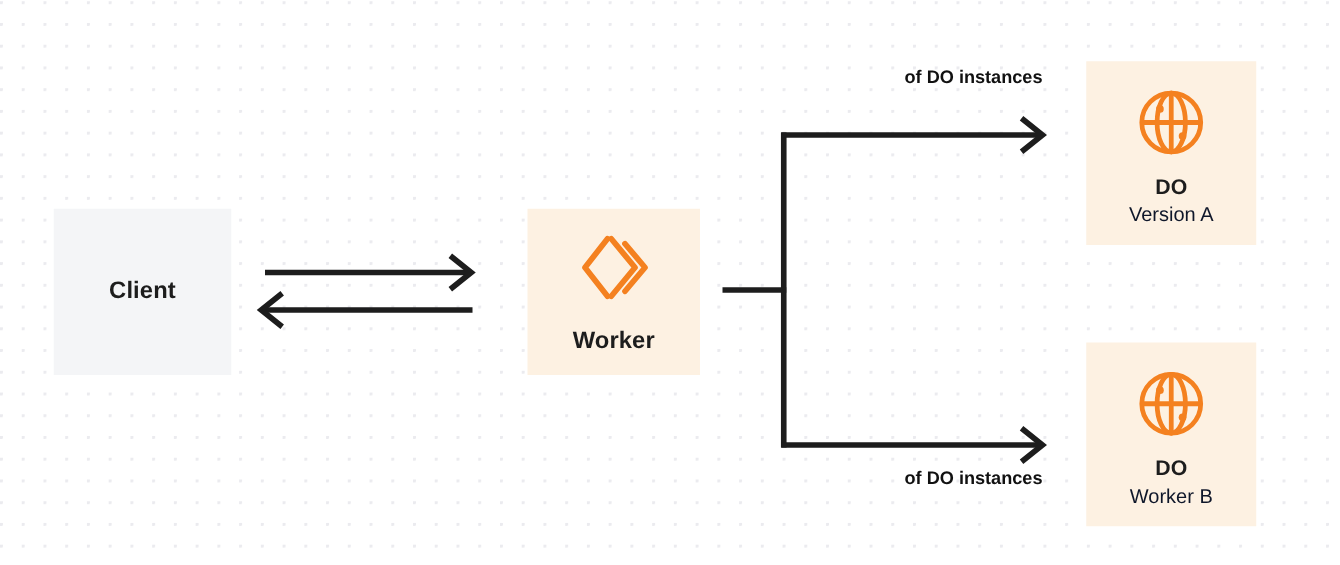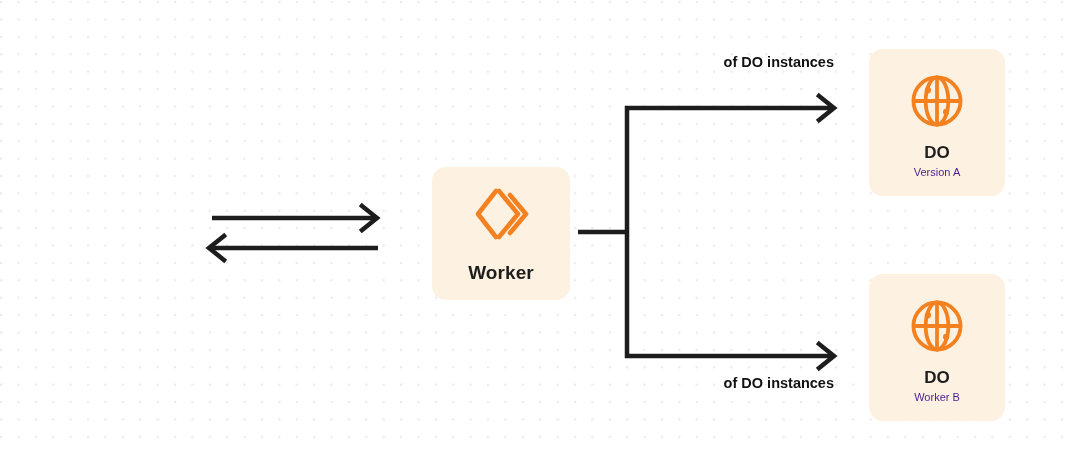--- a/index.html
+++ b/index.html
@@ -23,37 +23,37 @@
     background-image:
       radial-gradient(circle at 1px 1px, #ebebef 1.25px, rgba(255,255,255,0) 1.6px);
     background-size: 17.4px 17.4px;
     background-position: 0px 1px;
   }
 
   
   .node {
     position: absolute;
     box-sizing: border-box;
-    border-radius: 14px;
+    border-radius: 0;
     display: flex;
     flex-direction: column;
     align-items: center;
     justify-content: center;
   }
 
   .node-client {
     left: 43px;
     top: 167px;
     width: 142px;
     height: 133px;
     background-color: #f4f5f7;
   }
 
   .node-worker {
-    left: 432px;
+    left: 422px;
     top: 167px;
     width: 138px;
     height: 133px;
     background-color: #fdf1e2;
   }
 
   .node-do {
     left: 869px;
     width: 136px;
     height: 147px;
@@ -75,23 +75,23 @@
   .node-title-client { font-size: 19px; }
   .node-title-worker {
     font-size: 19px;
     margin-top: 16px;
   }
   .node-title-do {
     font-size: 17px;
     margin-top: 13px;
   }
   .node-subtitle {
-    font-size: 11px;
+    font-size: 16px;
     font-weight: normal;
-    color: #4c1d95;
+    color: #0f172a;
     margin-top: 3px;
     line-height: 1.2;
   }
 
   
   .icon-worker {
     width: 64px;
     height: 64px;
     display: block;
   }
@@ -163,20 +163,23 @@
       <line x1="625" y1="108" x2="831" y2="108" stroke="#1d1d1d" stroke-width="4.5" stroke-linecap="butt"></line>
       <polyline points="819,96 834,108 819,120" fill="none" stroke="#1d1d1d" stroke-width="4.5" stroke-linecap="square" stroke-linejoin="miter"></polyline>
     </g>
 
     <g>
       <line x1="625" y1="356" x2="831" y2="356" stroke="#1d1d1d" stroke-width="4.5" stroke-linecap="butt"></line>
       <polyline points="819,344 834,356 819,368" fill="none" stroke="#1d1d1d" stroke-width="4.5" stroke-linecap="square" stroke-linejoin="miter"></polyline>
     </g>
   </svg>
 
+  <div class="node node-client">
+    <span class="node-title node-title-client">Client</span>
+  </div>
 
   <div class="node node-worker">
     <span class="icon-wrap">
       <svg class="icon-worker" viewBox="0 0 64 64" xmlns="http://www.w3.org/2000/svg" fill="none" stroke="#f48120" stroke-width="4.6" stroke-linecap="round" stroke-linejoin="round">
 
         <polyline points="27,9 9,32 27,55"></polyline>
 
         <polyline points="30,9 49,32 30,55"></polyline>
 
         <polyline points="41,13 57,32 41,51"></polyline>

